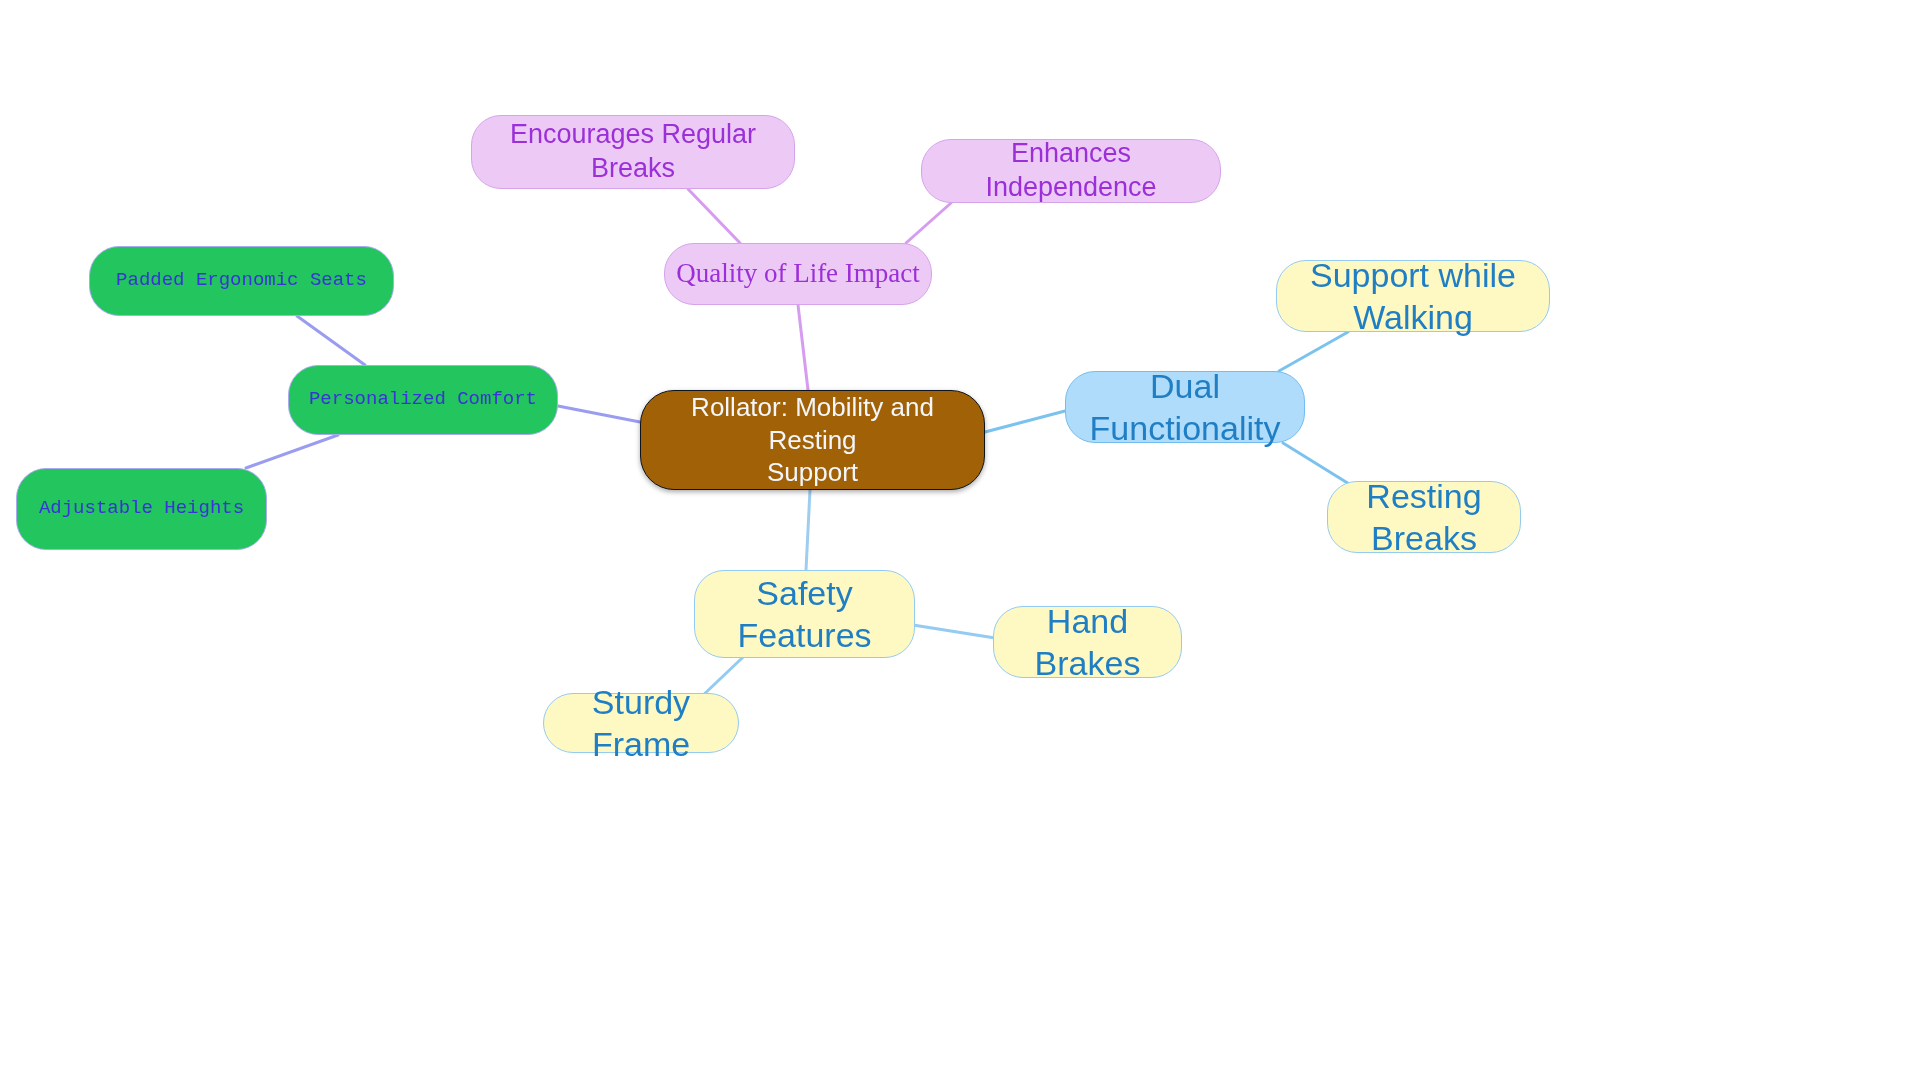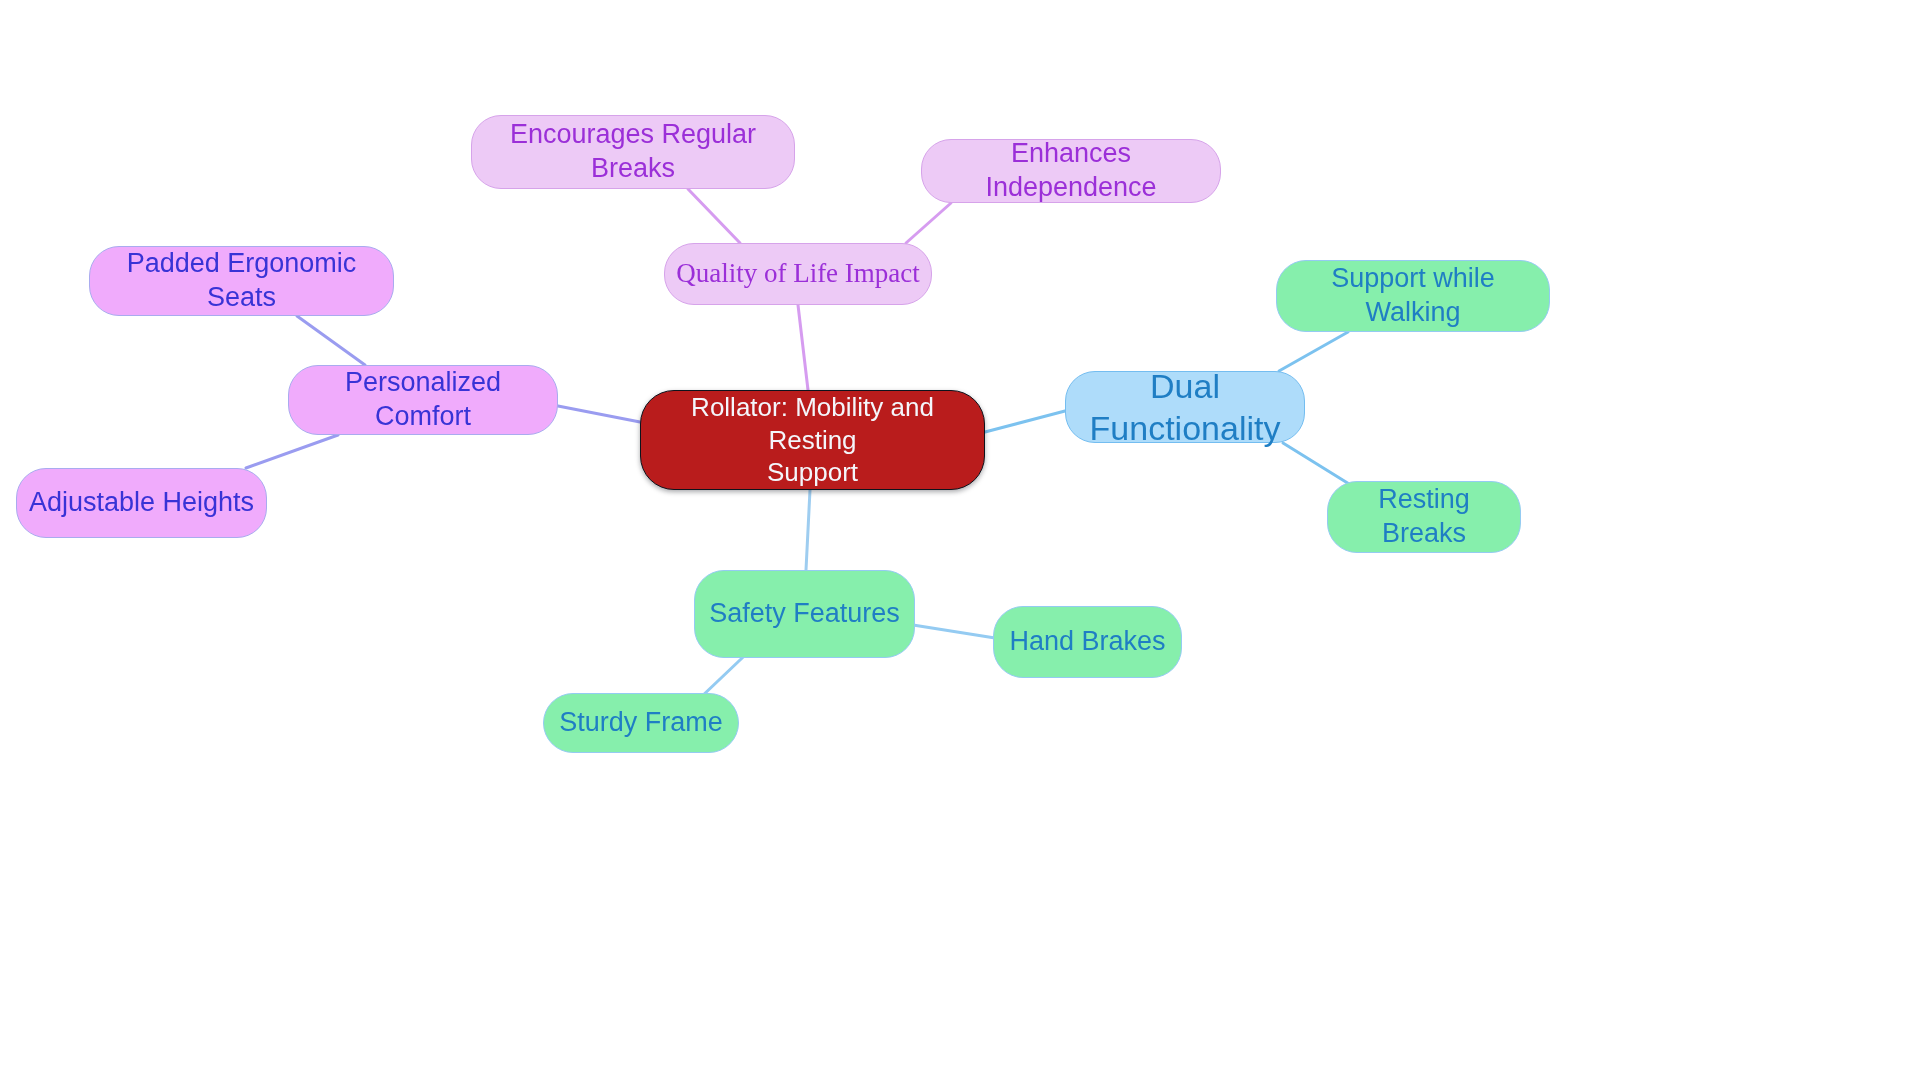--- a/index.html
+++ b/index.html
@@ -33,44 +33,45 @@
     justify-content: center;
     text-align: center;
     border-radius: 30px;
     border-style: solid;
     border-width: 1.5px;
     line-height: 1.25;
     padding: 4px 10px;
     white-space: pre-line;
   }
   .node-root {
-    background: #b91c1c;
+    background: #a16207;
     border-color: #0e131c;
     color: #f4f6fb;
     font-size: 26px;
     border-radius: 34px;
     box-shadow: 0 2px 5px rgba(10,12,20,0.35);
   }
   .node-blue-1 {
     background: #aedcfa;
     border-color: #74bdf0;
     color: #1f7ec4;
     font-size: 34px;
   }
   .node-blue-2 {
-    background: #86efac;
+    background: #fef9c3;
     border-color: #94cbf2;
     color: #1f7ec4;
-    font-size: 27px;
+    font-size: 34px;
   }
   .node-indigo {
-    background: #f0abfc;
+    background: #22c55e;
     border-color: #a9abef;
     color: #3833d6;
-    font-size: 27px;
+    font-size: 19px;
+    font-family: Liberation Mono, monospace;
   }
   .node-magenta {
     background: #edcaf6;
     border-color: #d6a3ea;
     color: #9b2fd8;
     font-size: 27px;
   }
 </style>
 </head>
 <body>
@@ -94,18 +95,18 @@
       <div class="node node-root" style="left: 640px; top: 390px; width: 345px; height: 100px;">Rollator: Mobility and Resting
 Support</div>
       <div class="node node-blue-1" style="left: 1065px; top: 371px; width: 240px; height: 72px;">Dual Functionality</div>
       <div class="node node-blue-2" style="left: 1276px; top: 260px; width: 274px; height: 72px;">Support while Walking</div>
       <div class="node node-blue-2" style="left: 1327px; top: 481px; width: 194px; height: 72px;">Resting Breaks</div>
       <div class="node node-blue-2" style="left: 694px; top: 570px; width: 221px; height: 88px;">Safety Features</div>
       <div class="node node-blue-2" style="left: 993px; top: 606px; width: 189px; height: 72px;">Hand Brakes</div>
       <div class="node node-blue-2" style="left: 543px; top: 693px; width: 196px; height: 60px; text-align: center;">Sturdy Frame</div>
       <div class="node node-indigo" style="left: 288px; top: 365px; width: 270px; height: 70px;">Personalized Comfort</div>
       <div class="node node-indigo" style="left: 89px; top: 246px; width: 305px; height: 70px;">Padded Ergonomic Seats</div>
-      <div class="node node-indigo" style="left: 16px; top: 468px; width: 251px; height: 70px;">Adjustable Heights</div>
+      <div class="node node-indigo" style="left: 16px; top: 468px; width: 251px; height: 82px;">Adjustable Heights</div>
       <div class="node node-magenta" style="left: 664px; top: 243px; width: 268px; height: 62px; font-family: Liberation Serif, serif;">Quality of Life Impact</div>
       <div class="node node-magenta" style="left: 471px; top: 115px; width: 324px; height: 74px;">Encourages Regular Breaks</div>
       <div class="node node-magenta" style="left: 921px; top: 139px; width: 300px; height: 64px;">Enhances Independence</div>
     </div>
 </div>
 
 </body></html>

